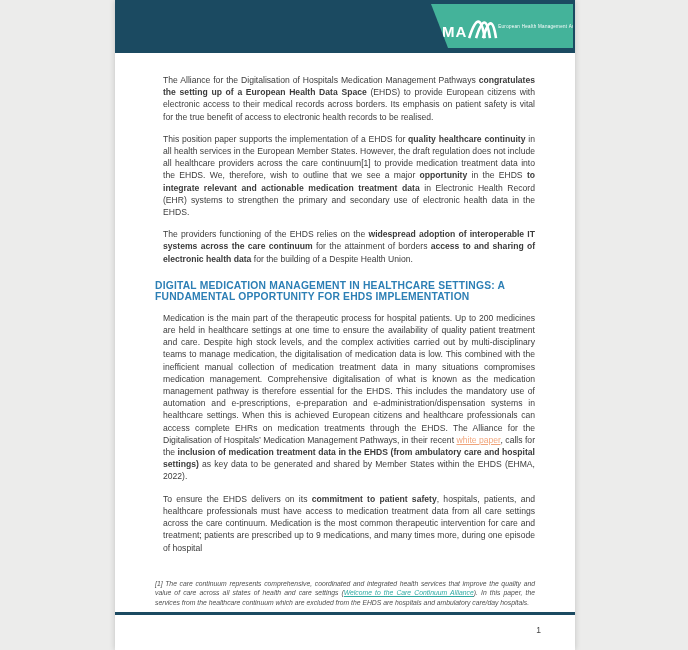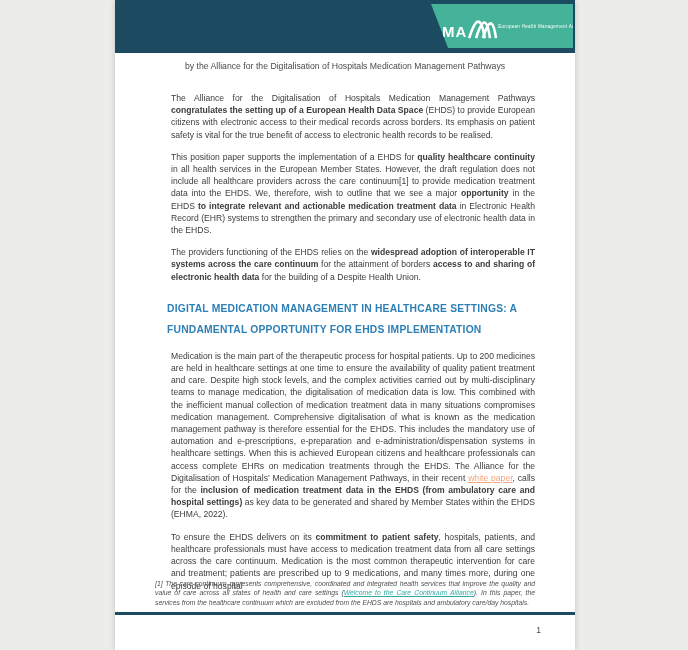--- a/index.html
+++ b/index.html
@@ -54,28 +54,28 @@
     letter-spacing:0.2px;
   }
   .subtitle{
     margin:8px auto 0 auto;width:420px;
     text-align:center;color:#4a4a4a;font-size:8.7px;
   }
   .doc-body{
     padding:21px 40px 0 40px;
   }
   .doc-body p.paragraph{
-    margin:0 0 10px 16px;
+    margin:0 0 10px 8px;
     font-size:8.6px;line-height:12.2px;
     color:var(--body-text);
     text-align:justify;
   }
   .doc-body h2.heading{
-    margin:15px 0 10px 12px;
-    font-size:10.3px;font-weight:700;line-height:21px;
+    margin:15px 0 10px 0;
+    font-size:10.3px;font-weight:700;line-height:11px;
     color:var(--heading-blue);
     letter-spacing:0.2px;
   }
   .bold{font-weight:700;}
   a.runlink{cursor:pointer;}
   .footnote{
     position:absolute;left:40px;right:40px;top:579px;
     font-size:6.8px;line-height:9.4px;
     font-style:italic;color:#4f4f4f;
     text-align:justify;
@@ -104,21 +104,20 @@
             <path d="M9 29 Q 20 -7 25 29" fill="none" stroke="#ffffff" stroke-width="3"></path>
             <path d="M17 29 Q 27 -5 32 29" fill="none" stroke="#ffffff" stroke-width="3"></path>
           </svg>
         </div>
         <span class="logo-tagline">European Health Management Association</span>
       </div>
     </div>
   </div>
 
 
-  <div class="subtitle">by the Alliance for the Digitalisation of Hospitals Medication Management Pathways</div>
 
   <div class="doc-body">
       <p class="paragraph"><span>The Alliance for the Digitalisation of Hospitals Medication Management Pathways </span><span class="bold">congratulates the setting up of a European Health Data Space</span><span> (EHDS) to provide European citizens with electronic access to their medical records across borders. Its emphasis on patient safety is vital for the true benefit of access to electronic health records to be realised.</span></p>
       <p class="paragraph"><span>This position paper supports the implementation of a EHDS for </span><span class="bold">quality healthcare continuity</span><span> in all health services in the European Member States. However, the draft regulation does not include all healthcare providers across the care continuum[1] to provide medication treatment data into the EHDS. We, therefore, wish to outline that we see a major </span><span class="bold">opportunity</span><span> in the EHDS </span><span class="bold">to integrate relevant and actionable medication treatment data</span><span> in Electronic Health Record (EHR) systems to strengthen the primary and secondary use of electronic health data in the EHDS.</span></p>
       <p class="paragraph"><span>The providers functioning of the EHDS relies on the </span><span class="bold">widespread adoption of interoperable IT systems across the care continuum</span><span> for the attainment of borders </span><span class="bold">access to and sharing of electronic health data</span><span> for the building of a Despite Health Union.</span></p>
       <h2 class="heading"><span>DIGITAL MEDICATION MANAGEMENT IN HEALTHCARE SETTINGS: A FUNDAMENTAL OPPORTUNITY FOR EHDS IMPLEMENTATION</span></h2>
       <p class="paragraph"><span>Medication is the main part of the therapeutic process for hospital patients. Up to 200 medicines are held in healthcare settings at one time to ensure the availability of quality patient treatment and care. Despite high stock levels, and the complex activities carried out by multi-disciplinary teams to manage medication, the digitalisation of medication data is low. This combined with the inefficient manual collection of medication treatment data in many situations compromises medication management. Comprehensive digitalisation of what is known as the medication management pathway is therefore essential for the EHDS. This includes the mandatory use of automation and e-prescriptions, e-preparation and e-administration/dispensation systems in healthcare settings.  When this is achieved European citizens and healthcare professionals can access complete EHRs on medication treatments through the EHDS. The Alliance for the Digitalisation of Hospitals’ Medication Management Pathways, in their recent </span><a class="runlink" href="#" style="color: rgb(240, 165, 124);">white paper</a><span>, calls for the </span><span class="bold">inclusion of medication treatment data in the EHDS (from ambulatory care and hospital settings)</span><span> as key data to be generated and shared by Member States within the EHDS (EHMA, 2022).</span></p>
       <p class="paragraph"><span>To ensure the EHDS delivers on its </span><span class="bold">commitment to patient safety</span><span>, hospitals, patients, and healthcare professionals must have access to medication treatment data from all care settings across the care continuum. Medication is the most common therapeutic intervention for care and treatment; patients  are prescribed  up to 9  medications, and many times more, during one episode  of  hospital</span></p>
     </div>
 

